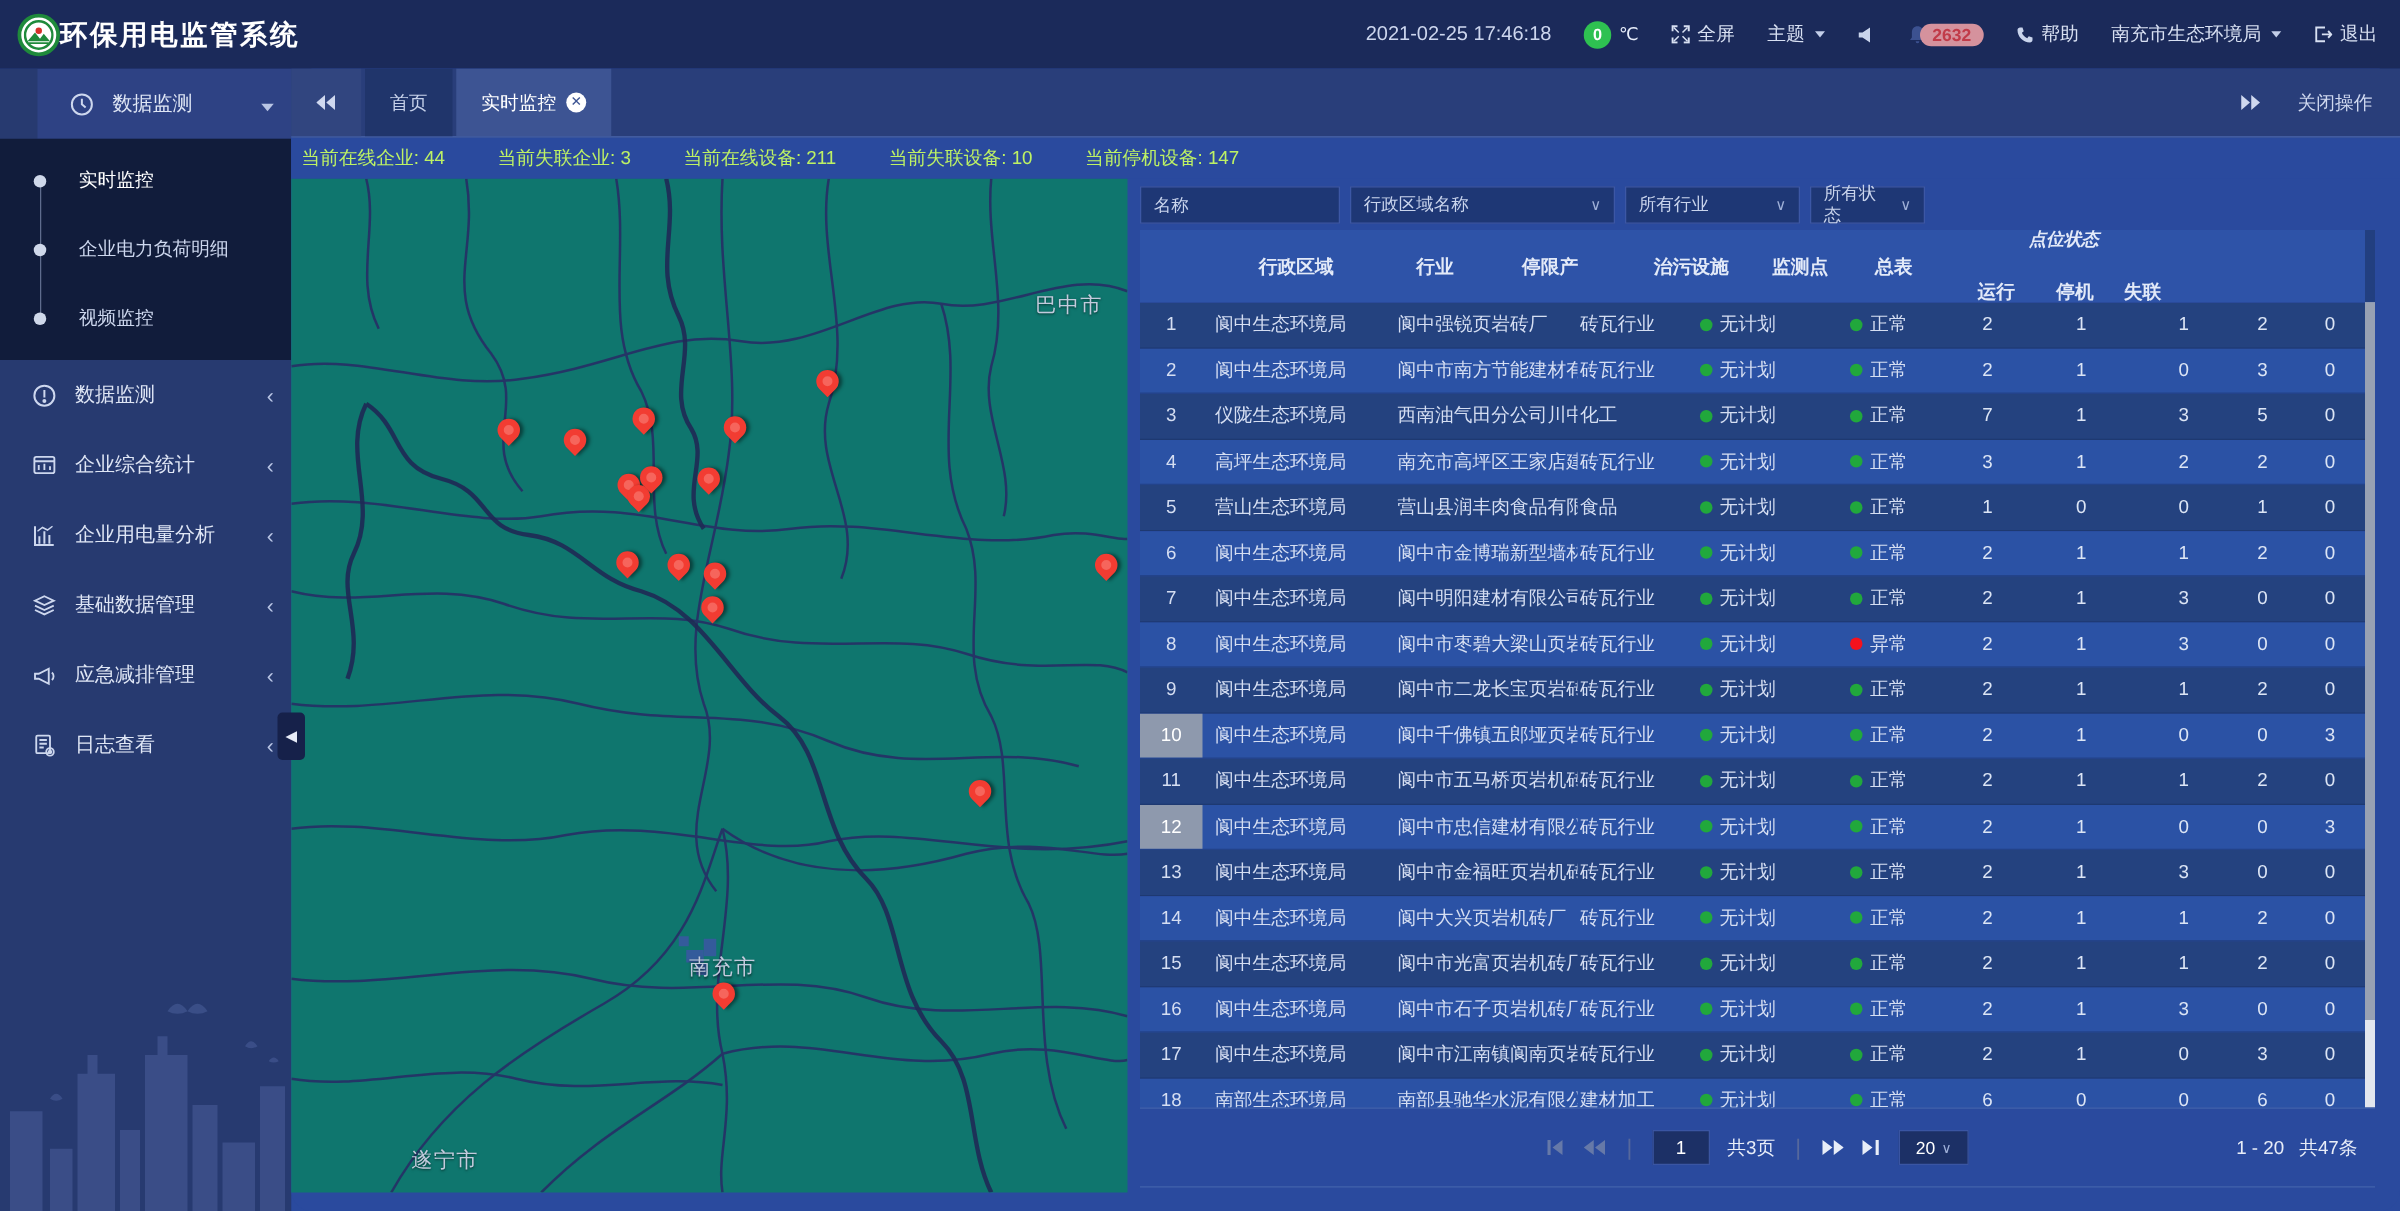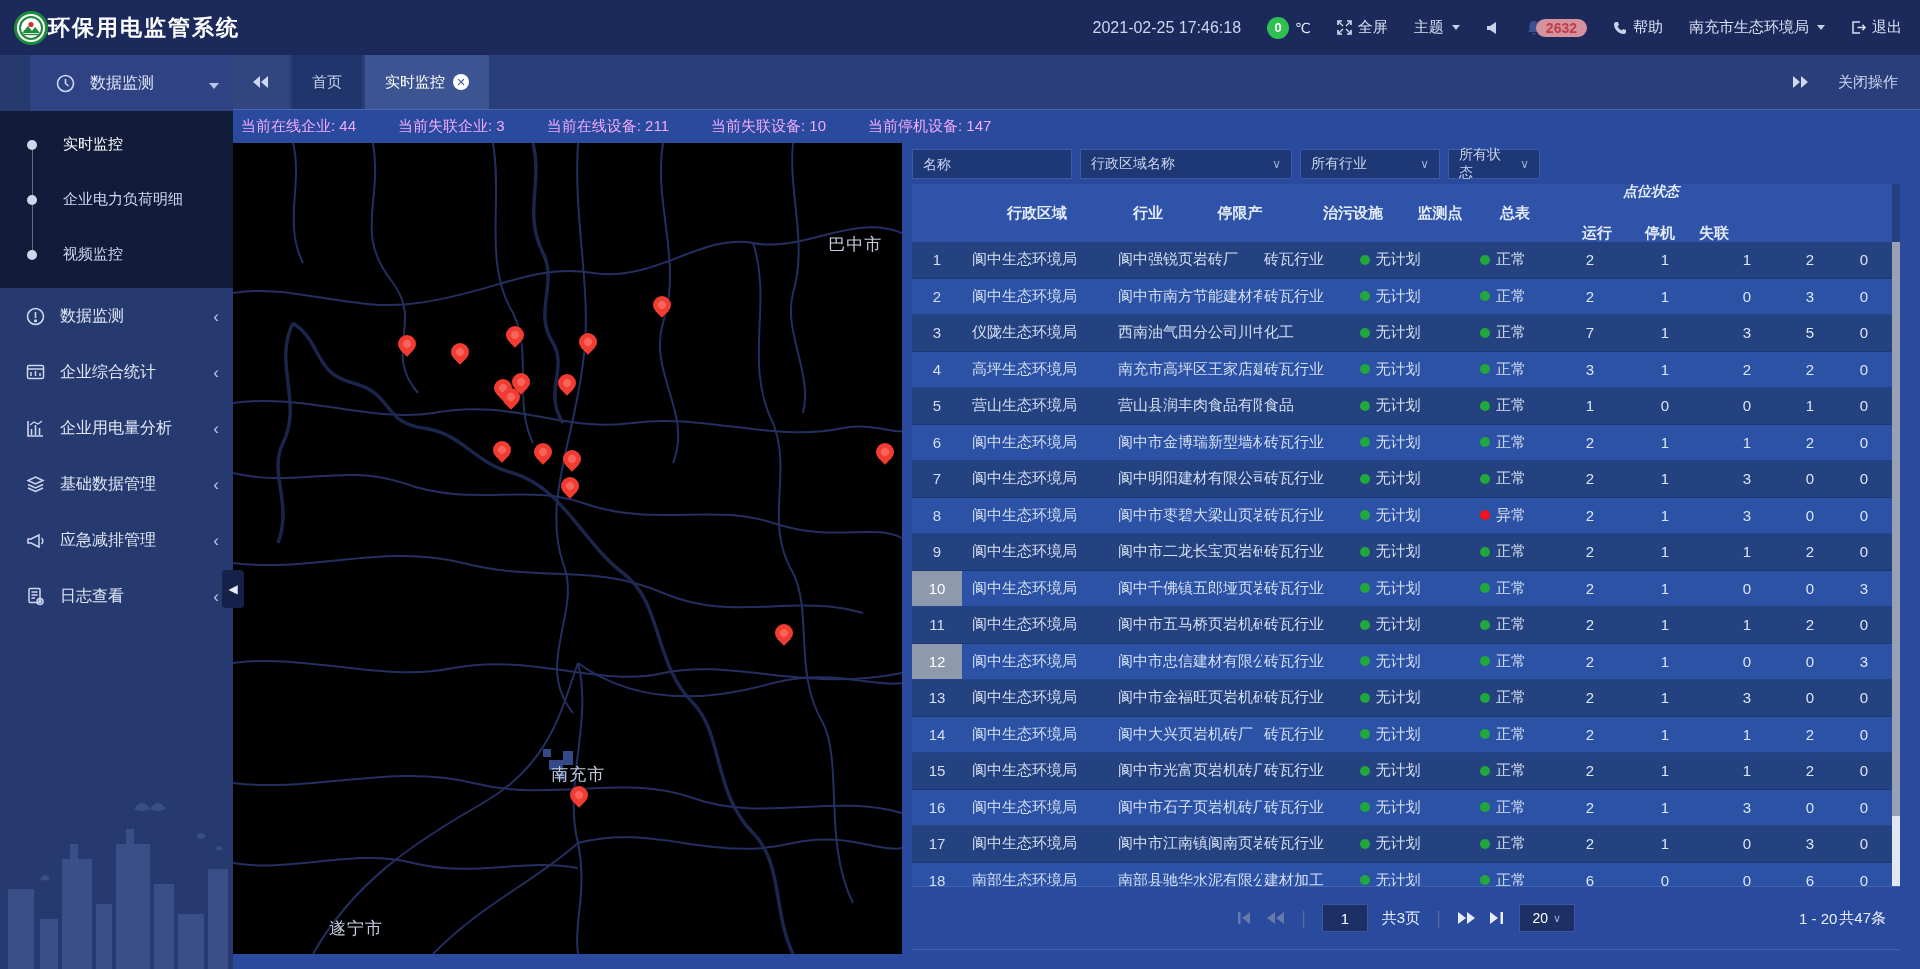--- a/index.html
+++ b/index.html
@@ -45,26 +45,26 @@
   .content{width:1687px;position:relative;flex:none;background:#2a4a9e;border-radius:17px;}
   .tabbar{height:55px;background:#293e7a;display:flex;align-items:stretch;border-bottom:1px solid #4a66ad;position:relative;}
   .tab-scroll{width:56px;display:flex;align-items:center;justify-content:center;background:#31457f;cursor:pointer;}
   .tab{display:flex;align-items:center;gap:8px;padding:0 20px;font-size:15px;color:#c6d1ea;background:#20356b;margin-left:3px;cursor:pointer;white-space:nowrap;}
   .tab.active{background:#3d5493;color:#fff;}
   .tab-close{width:16px;height:16px;border-radius:50%;background:#ffffff;color:#3d5493;font-size:11px;font-weight:bold;display:flex;align-items:center;justify-content:center;line-height:1;cursor:pointer;}
   .tabbar-right{position:absolute;right:0;top:0;height:100%;display:flex;align-items:center;gap:30px;padding-right:22px;}
   .close-ops{color:#cfd8ef;font-size:15px;cursor:pointer;}
 
   .statsbar{height:33px;display:flex;align-items:center;gap:42px;padding-left:8px;background:#2a4a9e;}
-  .stat-item{color:#f0abfc;font-size:15px;white-space:nowrap;}
+  .stat-item{color:#bef264;font-size:15px;white-space:nowrap;}
 
   .cbody{position:relative;height:826px;}
 
   
-  .map{position:absolute;left:0;top:0;width:669px;height:811px;background:#000000;overflow:hidden;cursor:grab;}
+  .map{position:absolute;left:0;top:0;width:669px;height:811px;background:#0f766e;overflow:hidden;cursor:grab;}
   .map svg.roads{position:absolute;left:0;top:0;}
   .map-label{position:absolute;color:#c3cbdd;font-size:17px;letter-spacing:1px;text-shadow:0 1px 2px rgba(0,0,0,.6);transform:translate(-50%,-50%);white-space:nowrap;}
   .pin{position:absolute;width:18px;height:18px;background:#f23c32;border-radius:50% 50% 50% 0;transform:rotate(-45deg);box-shadow:2px 2px 3px rgba(0,0,0,.45);margin-left:-9px;margin-top:-21px;}
   .pin:after{content:"";position:absolute;left:5px;top:5px;width:8px;height:8px;border-radius:50%;background:#f6655c;}
 
   
   .panel{position:absolute;left:679px;top:0;width:988px;height:807px;}
   .filters{height:41px;display:flex;align-items:center;gap:8px;}
   .fctrl{height:30px;background:#1e3775;border:1px solid #3c57a5;color:#c9d4ec;font-size:14px;display:flex;align-items:center;padding:0 10px;justify-content:space-between;cursor:pointer;}
   .fctrl .v{color:#9fb0d8;font-size:12px;margin-left:8px;}
@@ -96,21 +96,21 @@
 
   .vscroll{position:absolute;left:980px;top:41px;width:8px;height:702px;background:#223f80;}
   .vscroll .track{position:absolute;left:0;top:58px;width:8px;height:644px;background:#e2e6ee;}
   .vscroll .thumb{position:absolute;left:0;top:0;width:8px;height:574px;background:#98a1b3;cursor:pointer;}
 
   .pager{position:absolute;left:0;top:743px;width:988px;height:64px;border-top:1px solid #4263ac;border-bottom:1px solid #4263ac;display:flex;align-items:center;justify-content:center;gap:14px;color:#e8edf8;font-size:15px;}
   .pg-ic{display:flex;align-items:center;cursor:pointer;}
   .pg-sep{color:#56689c;font-size:18px;margin:0 2px;}
   .pg-input{width:46px;height:28px;background:#1c3066;border:1px solid #3a55a2;color:#fff;text-align:center;font-size:15px;outline:none;}
   .pg-size{width:56px;height:28px;background:#1c3066;border:1px solid #3a55a2;color:#fff;display:flex;align-items:center;justify-content:center;gap:5px;font-size:14px;cursor:pointer;}
-  .pg-right{position:absolute;right:14px;top:0;height:100%;display:flex;align-items:center;gap:2px;color:#e8edf8;font-size:15px;}
+  .pg-right{position:absolute;right:14px;top:0;height:100%;display:flex;align-items:center;gap:12px;color:#e8edf8;font-size:15px;}
 </style>
 </head>
 <body>
 
 <div class="app">
 
   <header class="hdr">
     <div class="hdr-left">
       <div class="logo">
         <svg width="24" height="24" viewBox="0 0 24 24">

